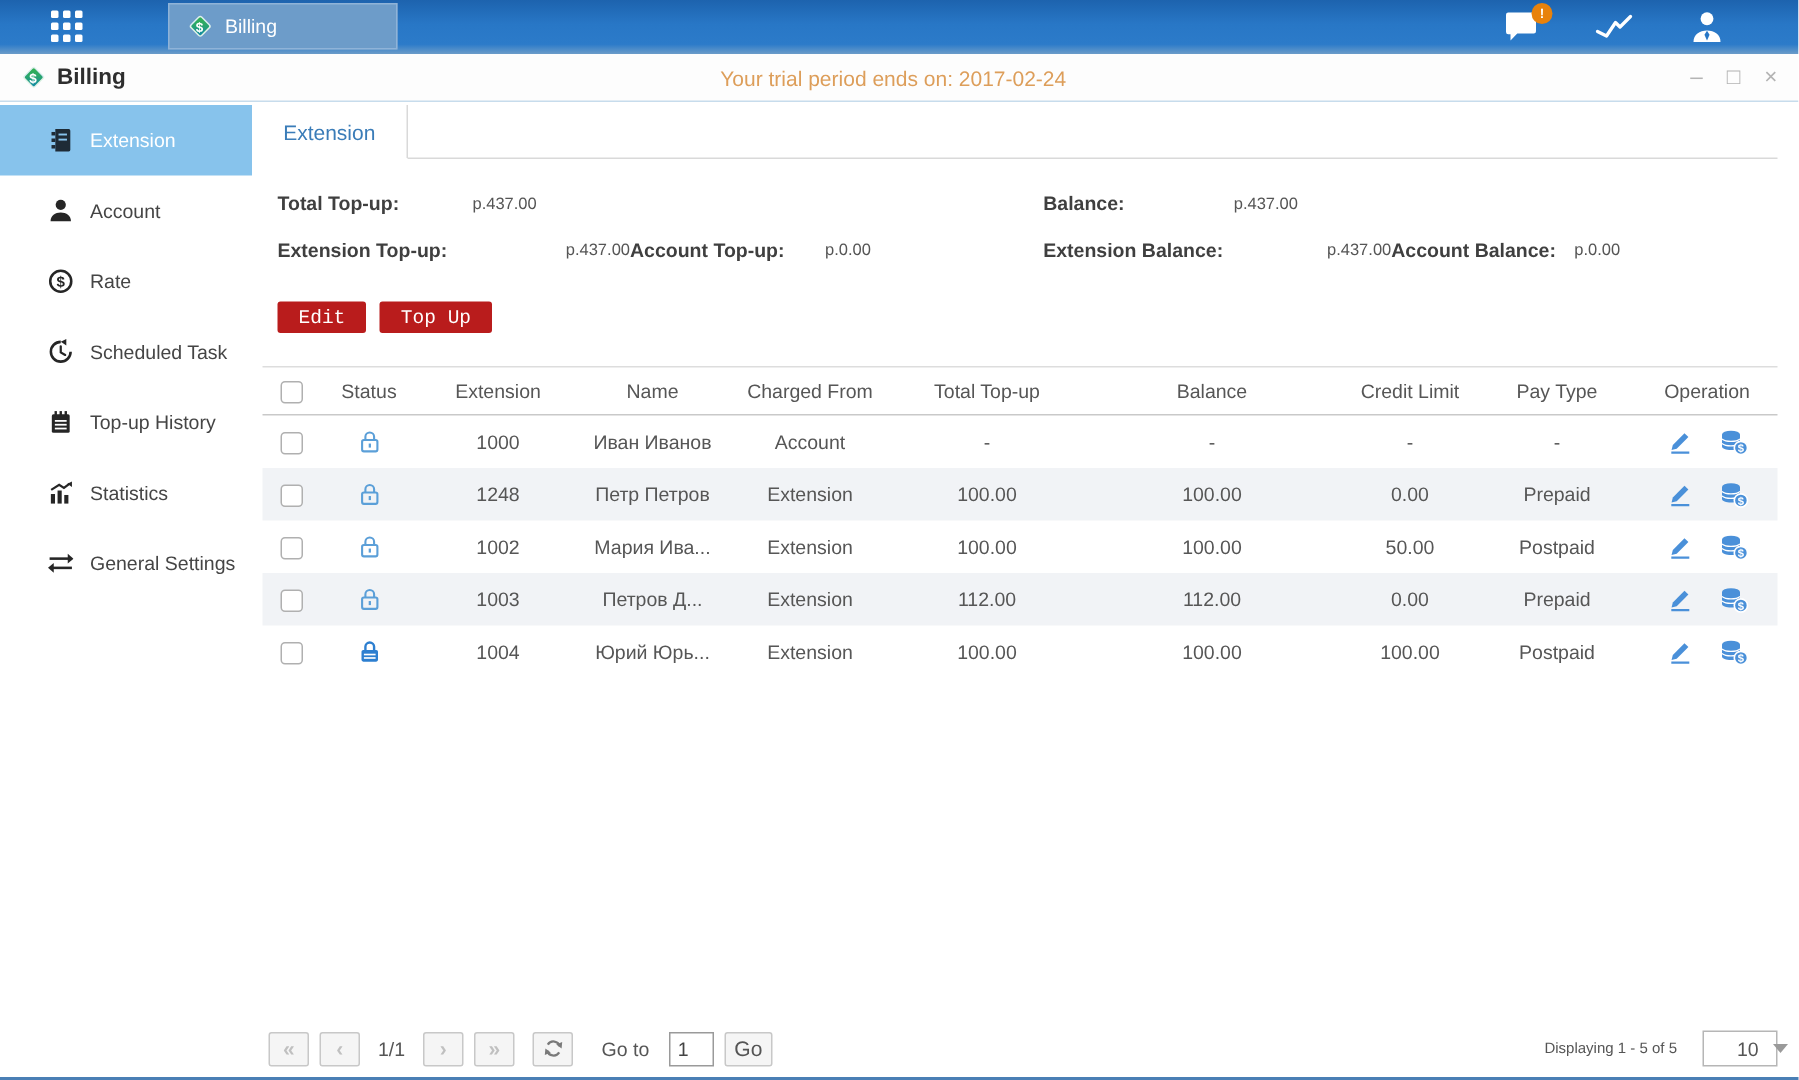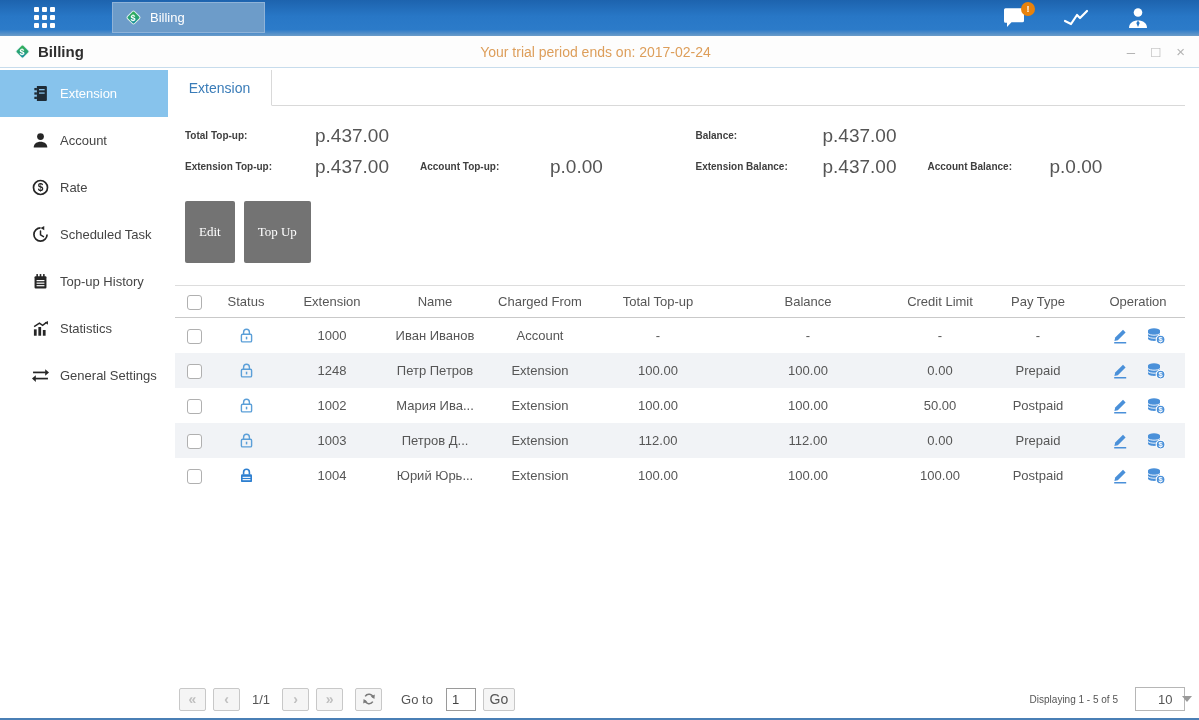--- a/index.html
+++ b/index.html
@@ -78,29 +78,29 @@
     width:104px; background:#fff; border-right:1px solid #d9d9d9;
     display:flex; align-items:center; justify-content:center;
     color:#3a7cb8; font-size:14px; margin-bottom:-1px;
     border-bottom:1px solid #fff; cursor:pointer;
   }
   
   .summary { display:grid; grid-template-columns:1fr 1fr; margin-top:14px; }
   .sumhalf { padding-left:17px; }
   .sumhalf.right { padding-left:12px; }
   .sumrow { height:31px; display:flex; align-items:center; }
-  .lbl { font-weight:bold; color:#3f3f3f; font-size:10px; }
-  .val { color:#555; font-size:19px; }
+  .lbl { font-weight:bold; color:#3f3f3f; font-size:13px; }
+  .val { color:#555; font-size:11px;text-align:right; }
   .w130 { width:130px; } .w127 { width:127px; } .w105 { width:105px; } .w122 { width:122px; }
   
   .btnrow { margin:19px 0 0 17px; display:flex; gap:9px; }
   .btn {
-    background:#737373; color:#fff; border:none; border-radius:2px;
-    font-size:13px; padding:23px 14px; cursor:pointer;
-    font-family:Liberation Serif, serif;
+    background:#b91c1c; color:#fff; border:none; border-radius:2px;
+    font-size:13px; padding:3px 14px; cursor:pointer;
+    font-family:Liberation Mono, monospace;
   }
   
   .table { margin:22px 14px 0 7px; }
   .trow {
     display:grid;
     grid-template-columns:38px 66px 106px 100px 110px 126px 174px 90px 106px 1fr;
     align-items:center; height:35px;
   }
   .trow.head {
     height:33px; border-top:1px solid #ddd; border-bottom:1px solid #c9c9c9;

